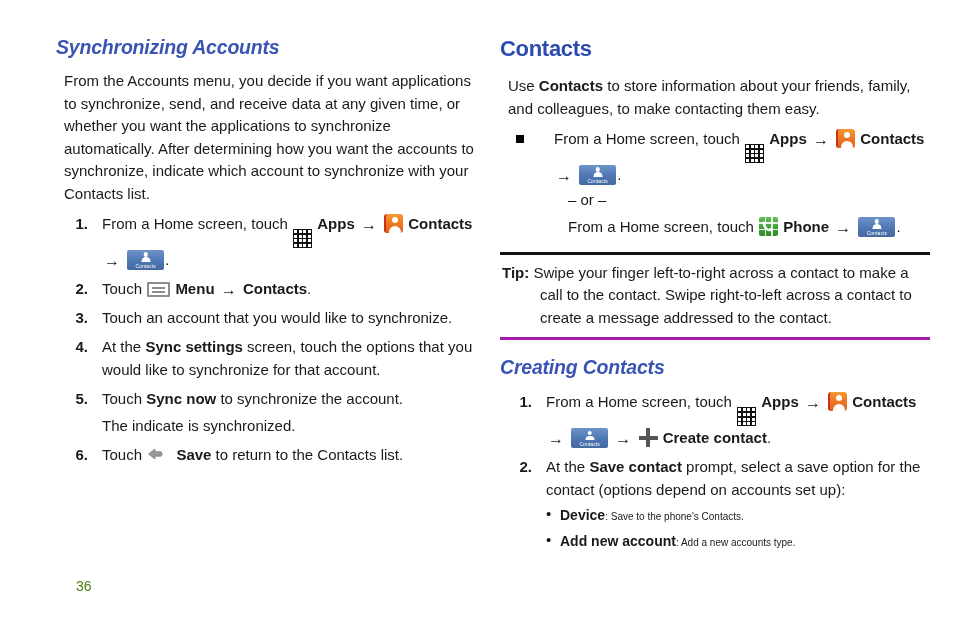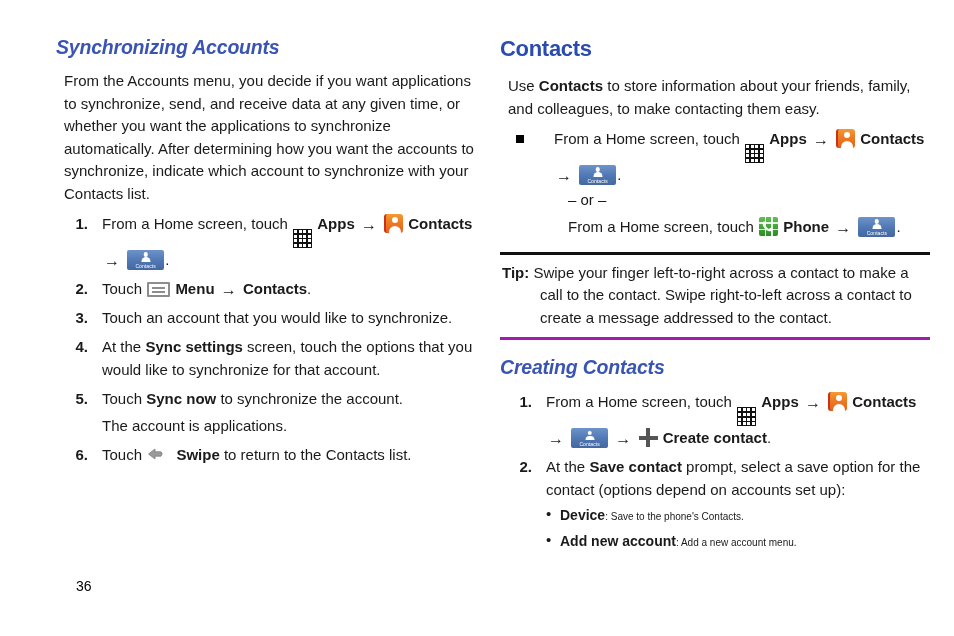--- a/index.html
+++ b/index.html
@@ -327,21 +327,21 @@
   }
   .ic-plus i.h { left: 0; right: 0; top: 7.5px; height: 4px; }
   .ic-plus i.v { top: 0; bottom: 0; left: 7.5px; width: 4px; }
 
   
   .pageno {
     position: absolute;
     left: 76px;
     bottom: 42px;
     font-size: 14px;
-    color: #000000;
+    color: #4d7c0f;
   }
 </style>
 </head>
 <body>
 
 <div class="page">
 
   <div class="col col-left">
 
     <h2 class="section-italic">Synchronizing Accounts</h2>
@@ -398,30 +398,30 @@
         <span>At the</span>
         <b>Sync settings</b>
         <span>screen, touch the options that you would like to synchronize for that account.</span>
       </li>
 
       <li>
         <span class="num">5.</span>
         <span>Touch</span>
         <b>Sync now</b>
         <span>to synchronize the account.</span>
-        <span class="cont">The account is applications.</span>
+        <span class="cont">The indicate is synchronized.</span>
       </li>
 
       <li>
         <span class="num">6.</span>
         <span>Touch</span>
         <svg class="ic ic-back" viewBox="0 0 24 16">
           <path d="M8 2 L1.5 7 L8 12 L8 9.2 L14 9.2 A3 3 0 0 0 14 4.8 L8 4.8 Z" fill="#9a9a9a" stroke="#7d7d7d" stroke-width="0.8"></path>
         </svg>
-        <b>Swipe</b>
+        <b>Save</b>
         <span>to return to the Contacts list.</span>
       </li>
 
     </ol>
   </div>
 
   <div class="col col-right">
 
     <h2 class="section-plain">Contacts</h2>
 
@@ -527,21 +527,21 @@
         <span class="num">2.</span>
         <span>At the</span>
         <b>Save contact</b>
         <span>prompt, select a save option for the contact (options depend on accounts set up):</span>
 
         <ul class="dotlist">
           <li>
             <b>Device</b><span class="cond">: Save to the phone's Contacts.</span>
           </li>
           <li>
-            <b>Add new account</b><span class="cond">: Add a new account menu.</span>
+            <b>Add new account</b><span class="cond">: Add a new accounts type.</span>
           </li>
         </ul>
       </li>
     </ol>
   </div>
 
   <div class="pageno">36</div>
 
 </div>
 

